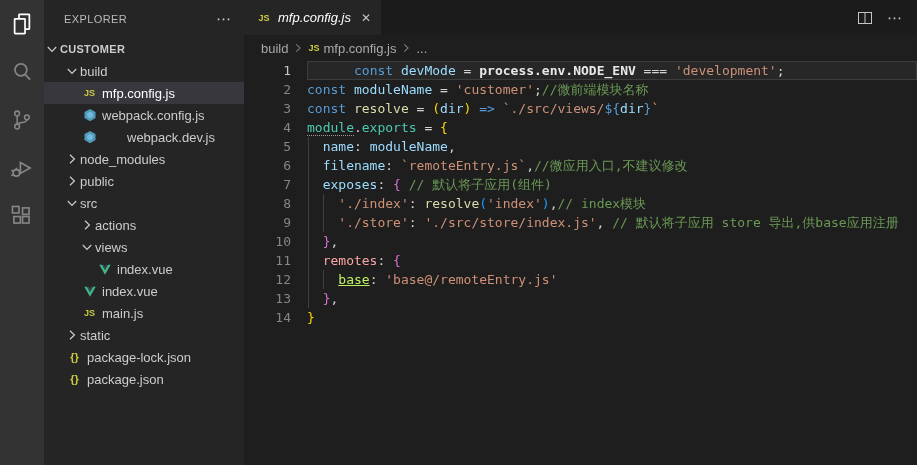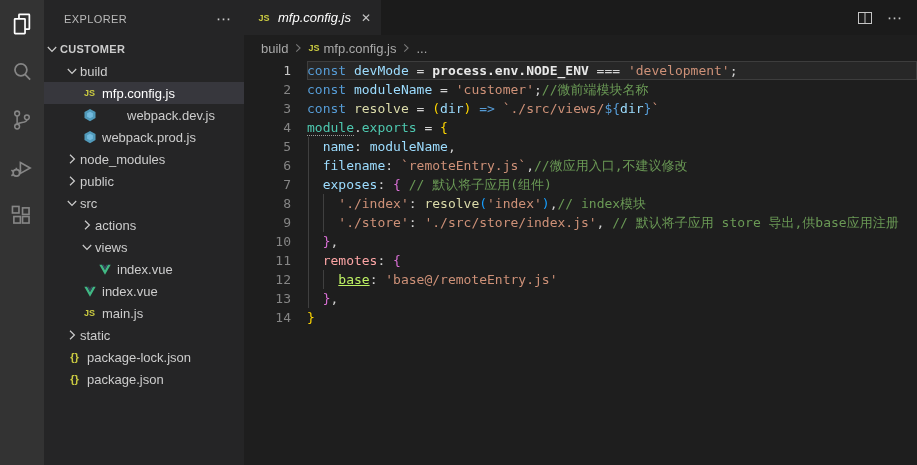--- a/index.html
+++ b/index.html
@@ -41,21 +41,21 @@
   .breadcrumb { height:26px; flex:none; display:flex; align-items:center; padding-left:17px; font-size:13px; color:#a9a9a9; gap:3px; }
   .bc-item { display:flex; align-items:center; gap:4px; cursor:pointer; }
   .bc-sep { color:#7a7a7a; display:flex; align-items:center; }
   .bc-sep svg { width:14px; height:14px; }
   
   .code { flex:1; font-family:"DejaVu Sans Mono", monospace; font-size:13px; line-height:19px; overflow:hidden; }
   .cline { display:flex; height:19px; }
   .gutter { width:63px; flex:none; text-align:right; padding-right:16px; color:#858585; cursor:pointer; }
   .cline.current .gutter { color:#c6c6c6; }
   .cbody { flex:1; position:relative; white-space:pre; min-width:0; }
-  .cline.current .cbody { background:rgba(255,255,255,0.045); box-shadow:inset 0 0 0 1px rgba(255,255,255,0.10); }
+  .cline.current .cbody { background:rgba(255,255,255,0.045); box-shadow:inset 0 0 0 1px rgba(255,255,255,0.10);padding-left:47px; }
   .guide { position:absolute; top:0; bottom:0; width:1px; background:#404040; }
   .tk-hint { border-bottom:1px dotted #9a9a9a; }
 </style>
 </head>
 <body>
 
 <div class="app">
   <div class="activitybar" id="activitybar">
       <div class="ab-item active">
         <span style="display: inline-flex; align-items: center; justify-content: center;">
@@ -140,41 +140,41 @@
             </span>
           </span>
           <span class="lbl">build</span>
         </div>
         <div class="row selected" style="padding-left: 37px;">
           <span class="ficon">
             <span class="js-badge" style="color: rgb(203, 203, 65); display: inline-flex; align-items: center; justify-content: center;">JS</span>
           </span>
           <span class="lbl">mfp.config.js</span>
         </div>
-        <div class="row" style="padding-left: 37px; gap: 25px;">
+        <div class="row" style="padding-left: 37px;">
           <span class="ficon">
             <span style="display: inline-flex; align-items: center; justify-content: center;">
               <svg viewBox="0 0 16 16" width="14" height="14">
                 <path fill="#519aba" d="M8 1 L14.3 4.6 V11.4 L8 15 L1.7 11.4 V4.6 Z"></path>
                 <path fill="#8ed6fb" opacity="0.55" d="M8 4.2 L11.3 6.1 V9.9 L8 11.8 L4.7 9.9 V6.1 Z"></path>
               </svg>
             </span>
           </span>
-          <span class="lbl">webpack.dev.js</span>
-        </div>
-        <div class="row" style="padding-left: 37px;">
+          <span class="lbl">webpack.config.js</span>
+        </div>
+        <div class="row" style="padding-left: 37px; gap: 25px;">
           <span class="ficon">
             <span style="display: inline-flex; align-items: center; justify-content: center;">
               <svg viewBox="0 0 16 16" width="14" height="14">
                 <path fill="#519aba" d="M8 1 L14.3 4.6 V11.4 L8 15 L1.7 11.4 V4.6 Z"></path>
                 <path fill="#8ed6fb" opacity="0.55" d="M8 4.2 L11.3 6.1 V9.9 L8 11.8 L4.7 9.9 V6.1 Z"></path>
               </svg>
             </span>
           </span>
-          <span class="lbl">webpack.prod.js</span>
+          <span class="lbl">webpack.dev.js</span>
         </div>
         <div class="row" style="padding-left: 20px;">
           <span class="twisty">
             <span style="display: inline-flex; align-items: center; justify-content: center;">
               <svg viewBox="0 0 16 16" width="16" height="16">
                 <path fill="none" stroke="currentColor" stroke-width="1.2" d="M6 3.8 L10.4 8 L6 12.2"></path>
               </svg>
             </span>
           </span>
           <span class="lbl">node_modules</span>

